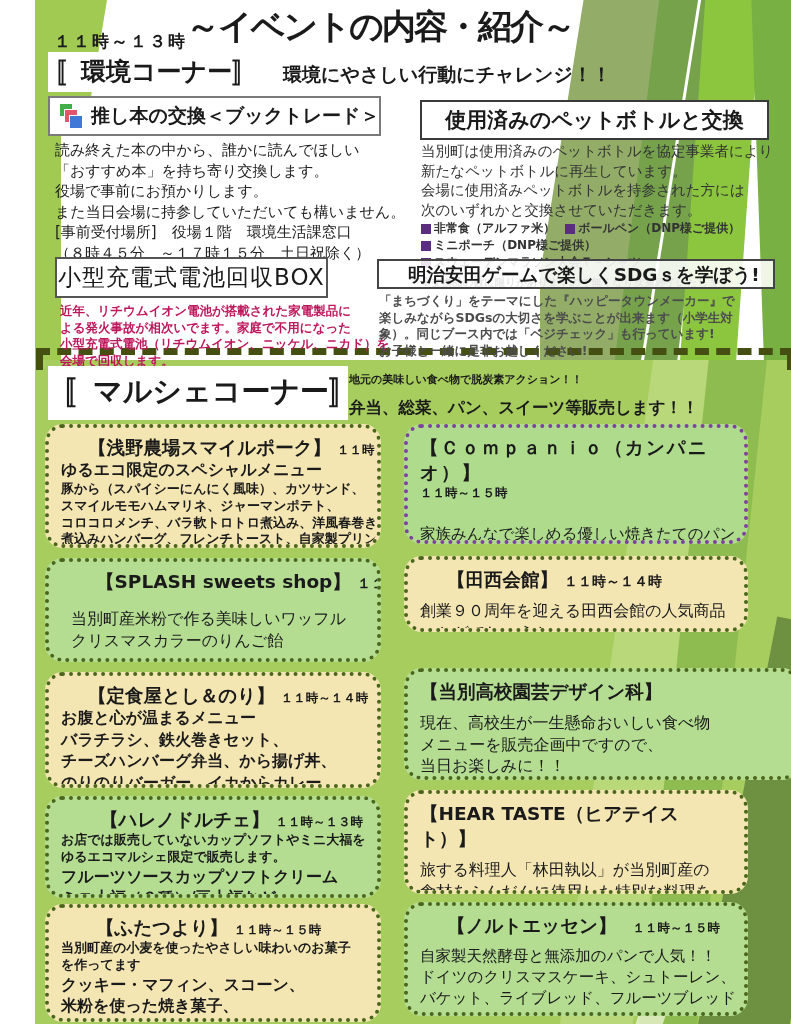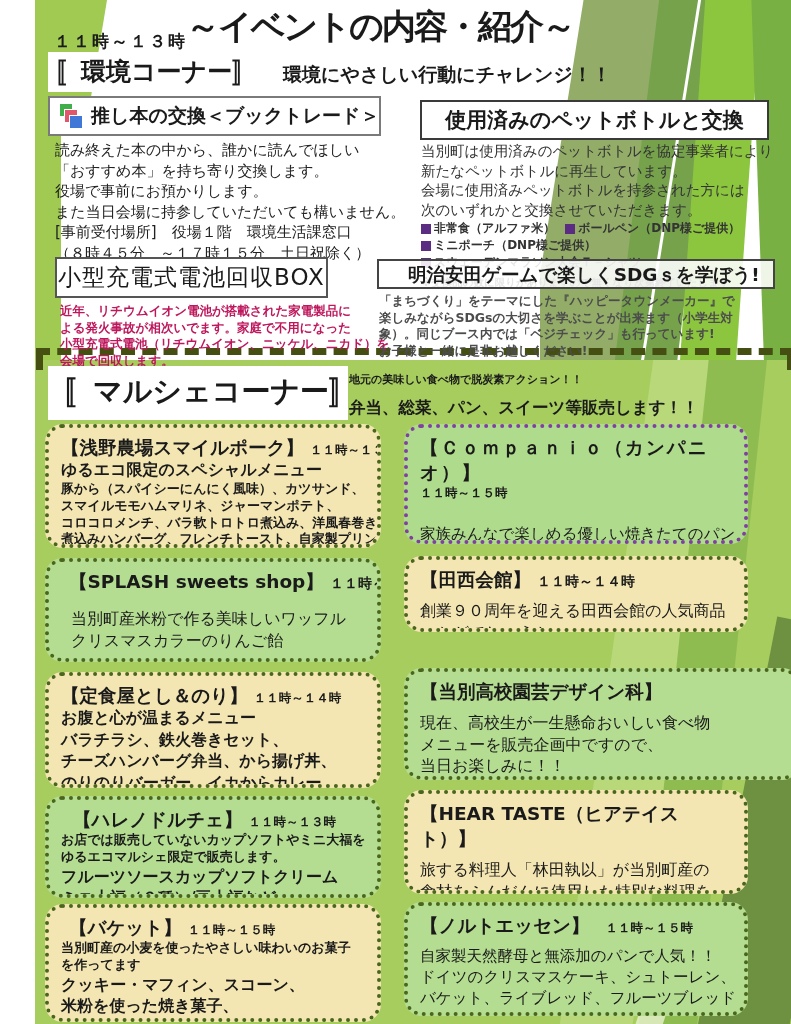--- a/index.html
+++ b/index.html
@@ -71,21 +71,21 @@
   .marche-band{left:48px;top:366px;width:300px;height:54px;background:#ffffff;}
   .marche-label{left:64px;top:372px;font-size:29px;font-weight:bold;white-space:nowrap;}
   .marche-tag1{left:349px;top:372px;font-size:11px;font-weight:600;white-space:nowrap;}
   .marche-tag2{left:349px;top:397px;font-size:16.5px;font-weight:600;white-space:nowrap;}
 
   
   .vbox{position:absolute;border-radius:18px;padding:7px 12px;box-sizing:border-box;overflow:hidden;}
   .tan{background:#f4e6b2;border:4px dotted #4a661c;}
   .grn{background:#b4dd92;border:4px dotted #4a661c;}
   .pur{background:#aedb8c;border:4px dotted #8040a0;}
-  .vhead{display:flex;align-items:baseline;gap:6px;white-space:nowrap;}
+  .vhead{display:flex;align-items:baseline;gap:6px;white-space:nowrap;margin-left:27px;}
   .vname{font-weight:bold;font-size:18.5px;}
   .vtime{font-size:12.5px;font-weight:bold;}
   .vsub{font-size:16px;font-weight:bold;line-height:1.3;white-space:nowrap;}
   .vline{font-size:16px;line-height:1.35;font-weight:500;white-space:nowrap;}
   .vline-b{font-size:16px;line-height:1.35;font-weight:bold;white-space:nowrap;}
   .vline-sm{font-size:13px;line-height:1.3;font-weight:bold;white-space:nowrap;}
   .vline-xs{font-size:13px;line-height:1.3;font-weight:600;white-space:nowrap;}
   .gap8{margin-top:8px;} .gap14{margin-top:14px;} .gap22{margin-top:22px;}
   .spaced{letter-spacing:2px;}
 
@@ -274,21 +274,21 @@
 
   <div class="vbox tan v7">
     <div class="vname">【HEAR TASTE（ヒアテイスト）】</div>
     <div class="vline gap8">旅する料理人「林田執以」が当別町産の</div>
     <div class="vline">食材をふんだんに使用した特別な料理を</div>
 
   </div>
 
   <div class="vbox tan v8">
     <div class="vhead" style="padding-left:8px;">
-      <span class="vname">【バケット】</span>
+      <span class="vname">【ふたつより】</span>
       <span class="vtime">１１時～１５時</span>
     </div>
     <div class="vline-xs">当別町産の小麦を使ったやさしい味わいのお菓子</div>
     <div class="vline-xs">を作ってます</div>
     <div class="vline-b">クッキー・マフィン、スコーン、</div>
     <div class="vline-b">米粉を使った焼き菓子、</div>
     <div class="vline-b">自家焙煎珈琲豆、自家焙煎大豆茶</div>
   </div>
 
   <div class="vbox grn v9">

